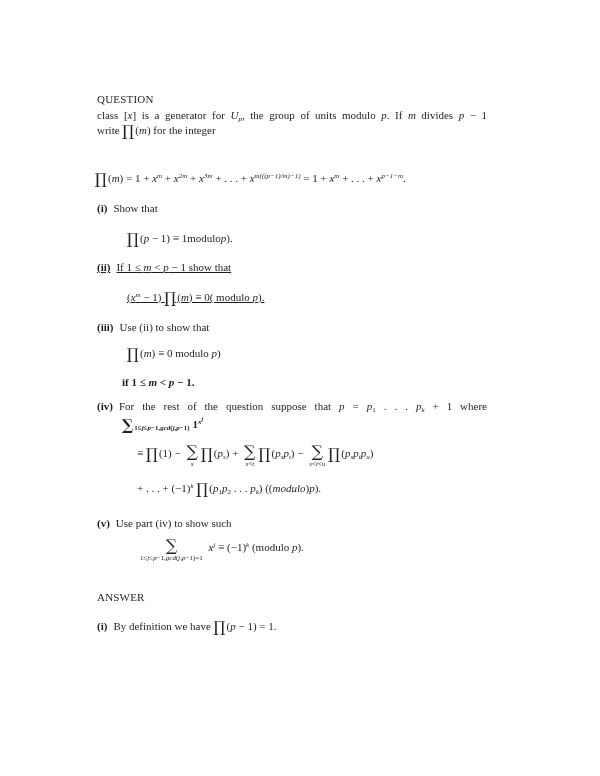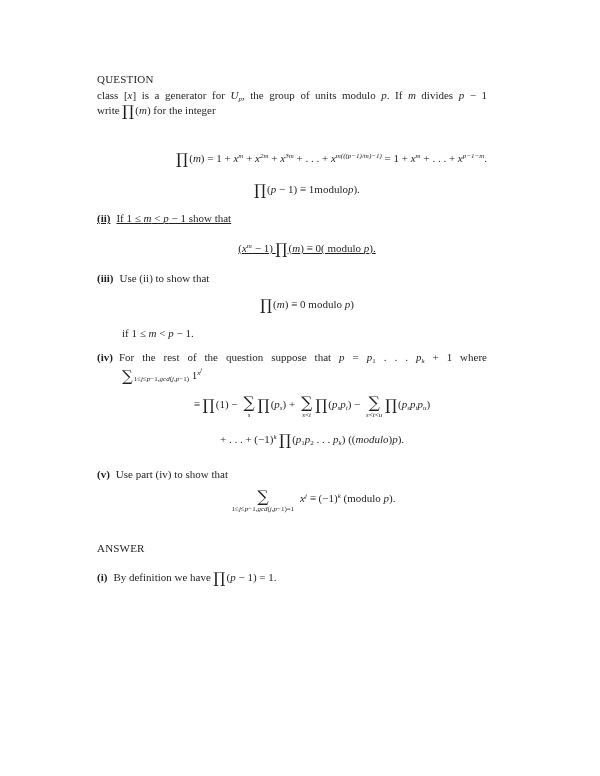--- a/index.html
+++ b/index.html
@@ -1,39 +1,39 @@
 <!DOCTYPE html>
 <html style="--ink: #1f1f1f; --paper: #ffffff;"><head>
 <meta charset="utf-8">
 <style>
   :root { --ink: #1f1f1f; --paper: #ffffff; }
   html,body { margin:0; padding:0; }
   .page {
     position:relative; width:600px; height:640px;
     background:var(--paper); color:var(--ink);
     font-family:"Liberation Serif", serif;
-    font-size:11px; line-height:15px; overflow:hidden;
+    font-size:11px; line-height:15px; overflow:hidden;margin-top:20px;
   }
   .content { position:absolute; left:97px; top:0; width:390px; padding-top:72px; }
   .heading { letter-spacing:0.2px; }
   .para { margin-top:1px; }
   .jline { text-align:justify; text-align-last:justify; }
   .line { text-align:left; }
   .i { font-style:italic; }
   .op { font-family:"DejaVu Serif", serif; font-size:15px; line-height:0; vertical-align:-2px; margin:0 1px 0 0; }
   .bigop { font-family:"DejaVu Serif", serif; font-size:16px; line-height:16px; }
   .opstack { display:inline-flex; flex-direction:column; align-items:center; margin:0 3px; }
   .opstack .under { font-size:7px; line-height:7px; margin-top:1px; white-space:nowrap; }
   sup { font-size:7px; line-height:0; vertical-align:4px; }
   sup sup { font-size:6px; vertical-align:3px; }
   sub { font-size:7px; line-height:0; vertical-align:-2px; }
-  .disp { text-align:center; line-height:18px; margin-left:30px; white-space:nowrap; }
+  .disp { text-align:left; line-height:18px; margin-left:30px; white-space:nowrap; }
   .lbl { font-weight:bold; margin-right:6px; }
-  .cont { padding-left:25px; }
-  #eq-def { margin-top:31px; text-align:right; margin-left:-2px; }
+  .cont { padding-left:25px;font-weight:bold; }
+  #eq-def { margin-top:31px; text-align:left; margin-left:-2px; }
   #it-i   { margin-top:14px; }
   #eq-i   { margin-top:13px; }
   #it-ii  { margin-top:13px;text-decoration:underline; }
   #eq-ii  { margin-top:13px;text-decoration:underline; }
   #it-iii { margin-top:14px; }
   #eq-iii { margin-top:9px; }
   #iii-after { margin-top:13px; }
   #it-iv-l1  { margin-top:9px; }
   #it-iv-sum { line-height:20px; }
   #eq-iv-1 { margin-top:10px; margin-left:40px; line-height:18px; height:26px; }
@@ -52,20 +52,23 @@
 
     <div class="heading">QUESTION</div>
 
     <div class="para">
       <div class="jline">class [<span class="i">x</span>] is a generator for <span class="i">U</span><sub><span class="i">p</span></sub>, the group of units modulo <span class="i">p</span>. If <span class="i">m</span> divides <span class="i">p</span> − 1</div>
       <div class="line">write <span class="op">∏</span>(<span class="i">m</span>) for the integer</div>
     </div>
 
     <div class="disp" id="eq-def"><span class="op">∏</span>(<span class="i">m</span>) = 1 + <span class="i">x</span><sup><span class="i">m</span></sup> + <span class="i">x</span><sup><span class="i">2m</span></sup> + <span class="i">x</span><sup><span class="i">3m</span></sup> + . . . + <span class="i">x</span><sup><span class="i">m(((p−1)/m)−1)</span></sup> = 1 + <span class="i">x</span><sup><span class="i">m</span></sup> + . . . + <span class="i">x</span><sup><span class="i">p−1−m</span></sup>.</div>
 
+    <div class="line" id="it-i">
+      <span class="lbl">(i)</span><span>Show that</span>
+    </div>
     <div class="disp" id="eq-i"><span class="op">∏</span>(<span class="i">p</span> − 1) ≡ 1modulo<span class="i">p</span>).</div>
 
     <div class="line" id="it-ii">
       <span class="lbl">(ii)</span><span>If 1 ≤ <span class="i">m</span> &lt; <span class="i">p</span> − 1 show that</span>
     </div>
     <div class="disp" id="eq-ii">(<span class="i">x</span><sup><span class="i">m</span></sup> − 1) <span class="op">∏</span>(<span class="i">m</span>) ≡ 0( modulo <span class="i">p</span>).</div>
 
     <div class="line" id="it-iii">
       <span class="lbl">(iii)</span><span>Use (ii) to show that</span>
     </div>
@@ -82,21 +85,21 @@
         </span><span class="op">∏</span>(<span class="i">p</span><sub><span class="i">s</span></sub>) + <span class="opstack">
           <span class="bigop">∑</span>
           <span class="under"><span class="i">s</span>&lt;<span class="i">t</span></span>
         </span><span class="op">∏</span>(<span class="i">p</span><sub><span class="i">s</span></sub><span class="i">p</span><sub><span class="i">t</span></sub>) − <span class="opstack">
           <span class="bigop">∑</span>
           <span class="under"><span class="i">s</span>&lt;<span class="i">t</span>&lt;<span class="i">u</span></span>
         </span><span class="op">∏</span>(<span class="i">p</span><sub><span class="i">s</span></sub><span class="i">p</span><sub><span class="i">t</span></sub><span class="i">p</span><sub><span class="i">u</span></sub>)</div>
     <div class="disp" id="eq-iv-2">+ . . . + (−1)<sup><span class="i">k</span></sup> <span class="op">∏</span>(<span class="i">p</span><sub>1</sub><span class="i">p</span><sub>2</sub> . . . <span class="i">p</span><sub><span class="i">k</span></sub>) ((<span class="i">modulo</span>)<span class="i">p</span>).</div>
 
     <div class="line" id="it-v">
-      <span class="lbl">(v)</span><span>Use part (iv) to show that</span>
+      <span class="lbl">(v)</span><span>Use part (iv) to show such</span>
     </div>
     <div class="disp" id="eq-v"><span class="opstack">
           <span class="bigop">∑</span>
           <span class="under">1≤<span class="i">j</span>≤<span class="i">p</span>−1,<span class="i">gcd</span>(<span class="i">j</span>,<span class="i">p</span>−1)=1</span>
         </span> <span class="i">x</span><sup><span class="i">j</span></sup> ≡ (−1)<sup><span class="i">k</span></sup> (modulo <span class="i">p</span>).</div>
 
     <div class="heading" id="ans-heading">ANSWER</div>
 
     <div class="line" id="ans-i">
       <span class="lbl">(i)</span><span>By definition we have <span class="op">∏</span>(<span class="i">p</span> − 1) = 1.</span>

